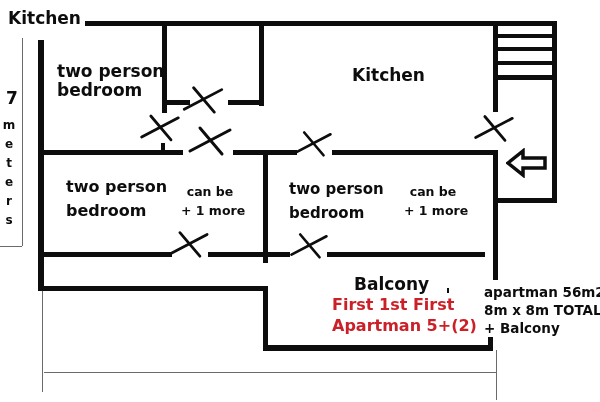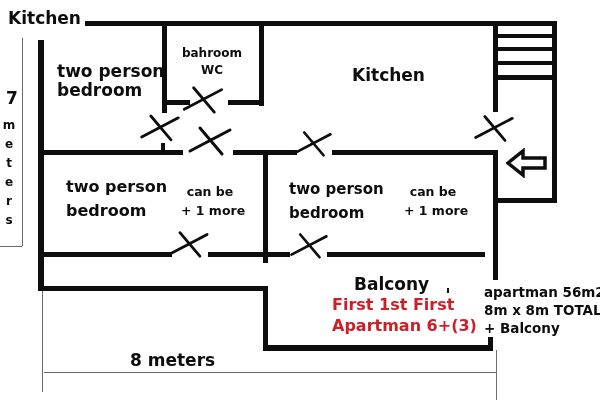--- a/index.html
+++ b/index.html
@@ -120,24 +120,20 @@
   <div class="lbl s13" style="left:8px;top:8px;">Kitchen</div>
 
   <div class="lbl s13" style="left:6px;top:88px;">7</div>
   <div class="lbl vtext" style="left:2px;top:118px;">meters</div>
 
   <div class="lbl s13" style="left:57px;top:62px;line-height:19px;">
     <div>two person</div>
     <div>bedroom</div>
   </div>
 
-  <div class="lbl s12 center" style="left:180px;top:45px;width:64px;line-height:17px;">
-    <div>bahroom</div>
-    <div>WC</div>
-  </div>
 
   <div class="lbl s13" style="left:352px;top:65px;">Kitchen</div>
 
   <div class="lbl" style="left:66px;top:175px;font-size:16px;line-height:24px;">
     <div>two person</div>
     <div>bedroom</div>
   </div>
   <div class="lbl" style="left:181px;top:182px;font-size:12.5px;line-height:19px;text-align:center;width:58px;">
     <div>can be</div>
     <div>+ 1 more</div>
@@ -150,24 +146,23 @@
   <div class="lbl" style="left:404px;top:182px;font-size:12.5px;line-height:19px;text-align:center;width:58px;">
     <div>can be</div>
     <div>+ 1 more</div>
   </div>
 
 
   <div class="lbl s13" style="left:354px;top:274px;">Balcony</div>
 
   <div class="lbl red" style="left:332px;top:294px;font-size:16px;line-height:21px;">
     <div>First 1st First</div>
-    <div>Apartman 6+(3)</div>
+    <div>Apartman 5+(2)</div>
   </div>
 
   <div class="lbl" style="left:484px;top:283px;font-size:13.5px;line-height:18px;">
     <div>apartman 56m2</div>
     <div>8m x 8m TOTAL</div>
     <div>+ Balcony</div>
   </div>
 
-  <div class="lbl s13" style="left:130px;top:350px;">8 meters</div>
 
 </div>
 
 </body></html>

